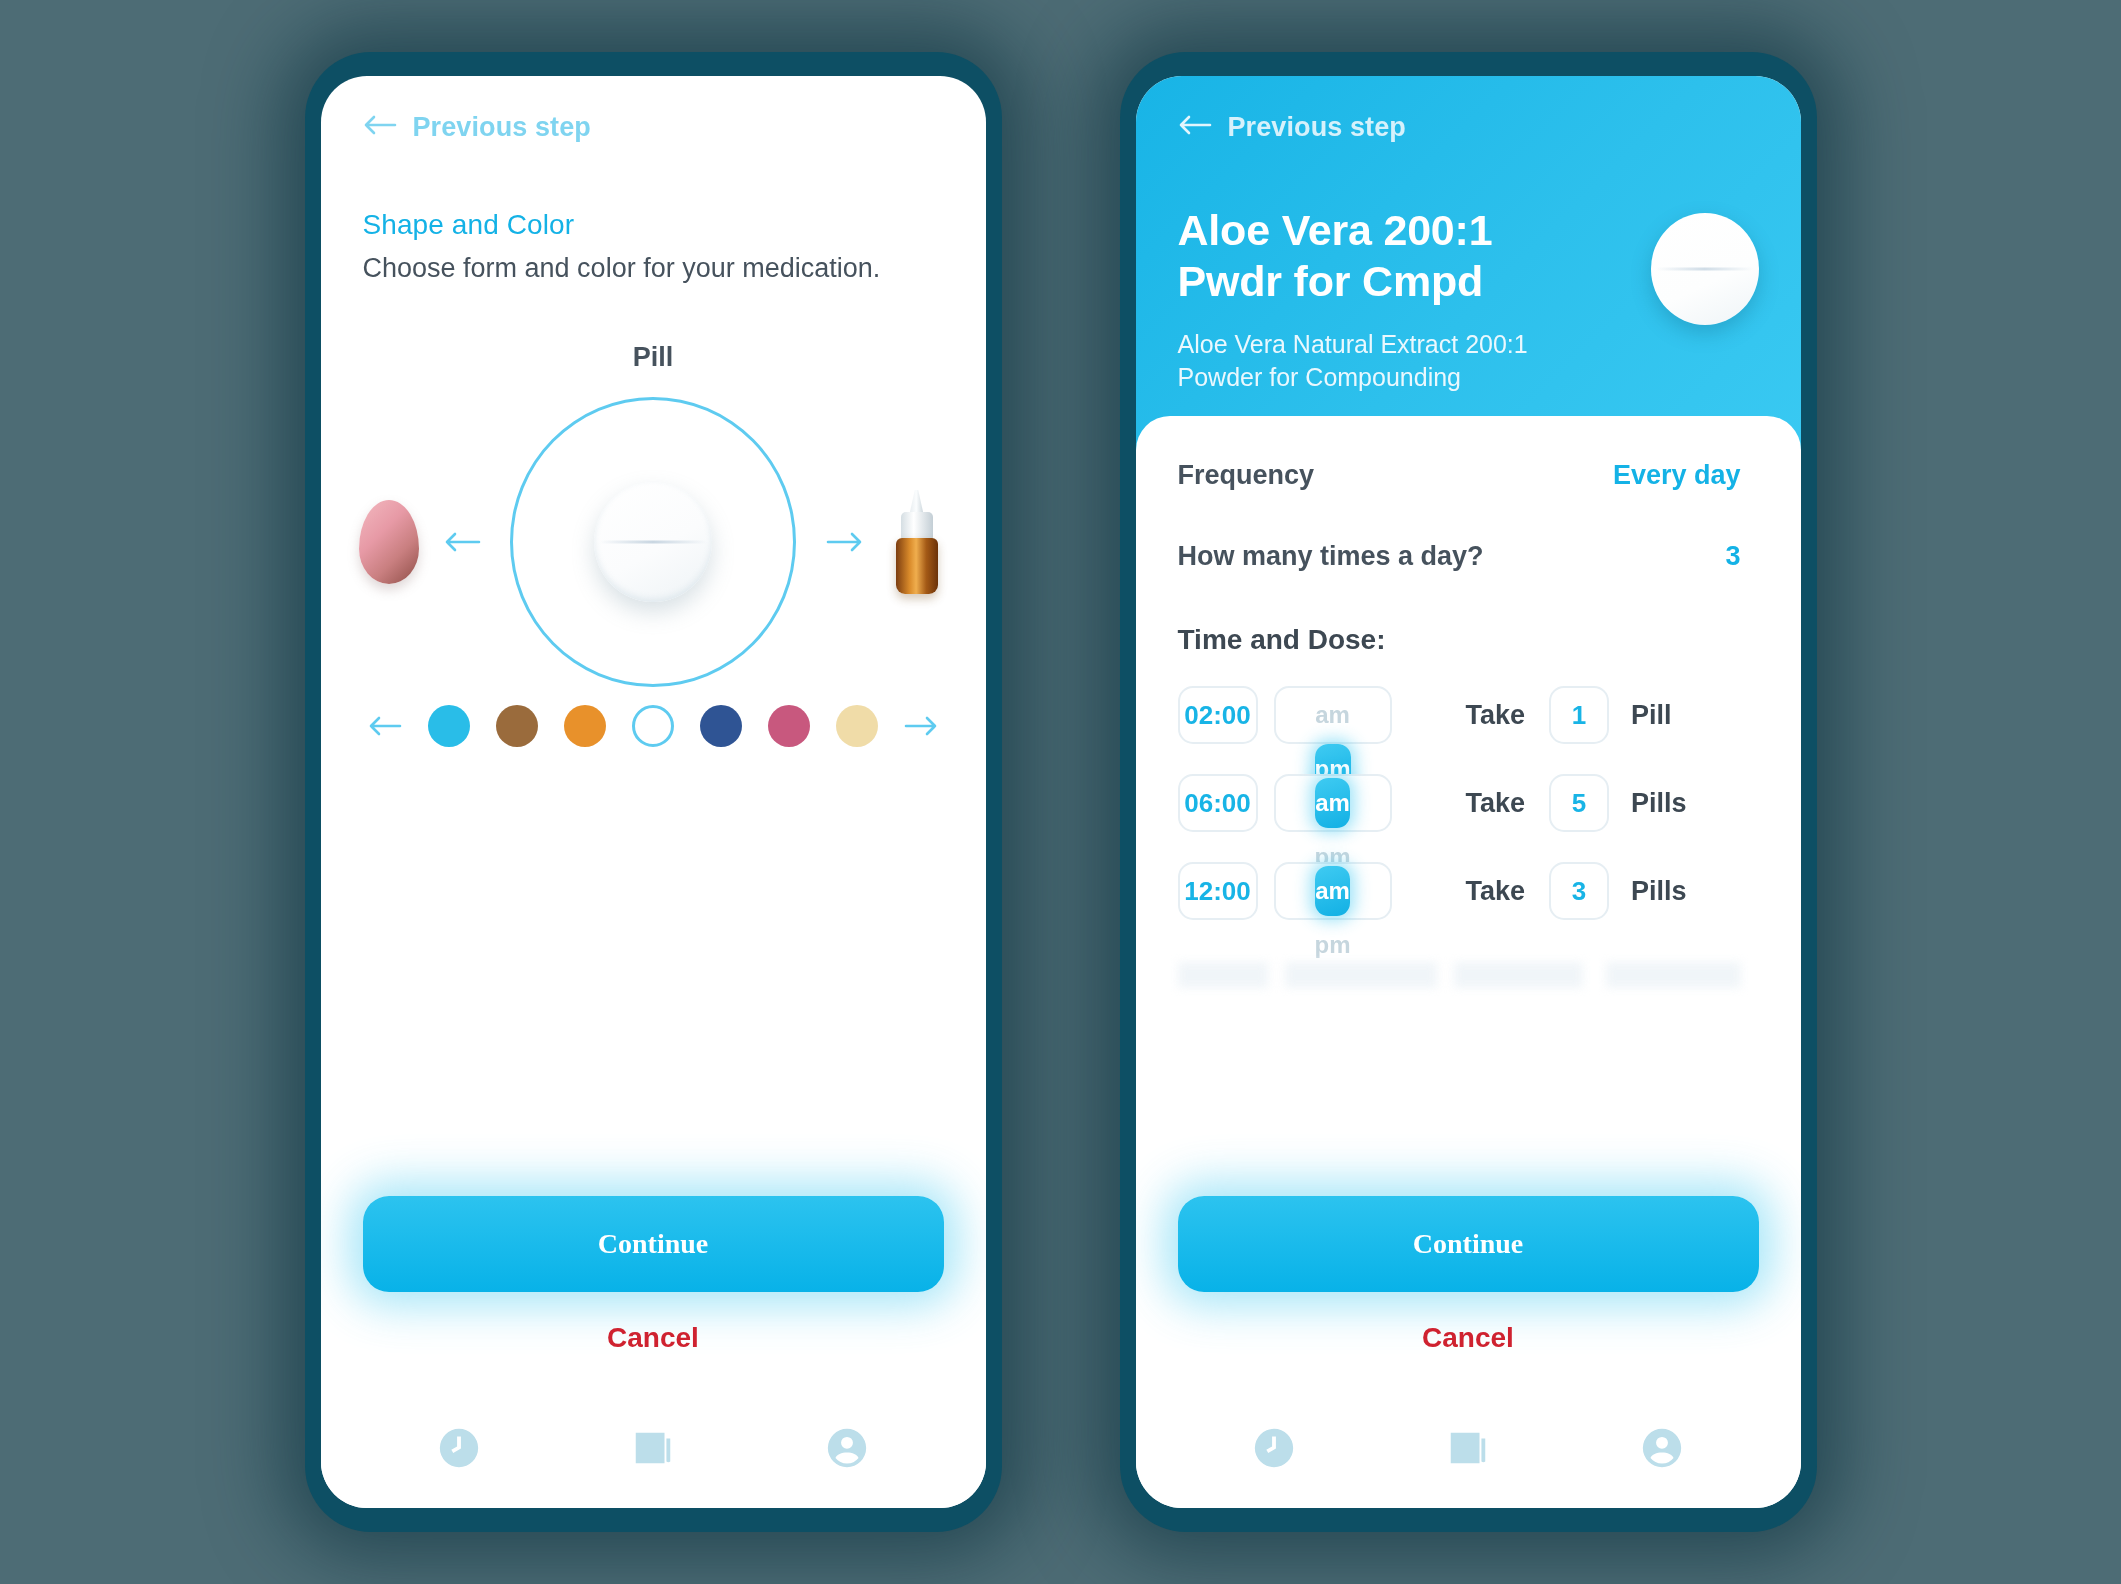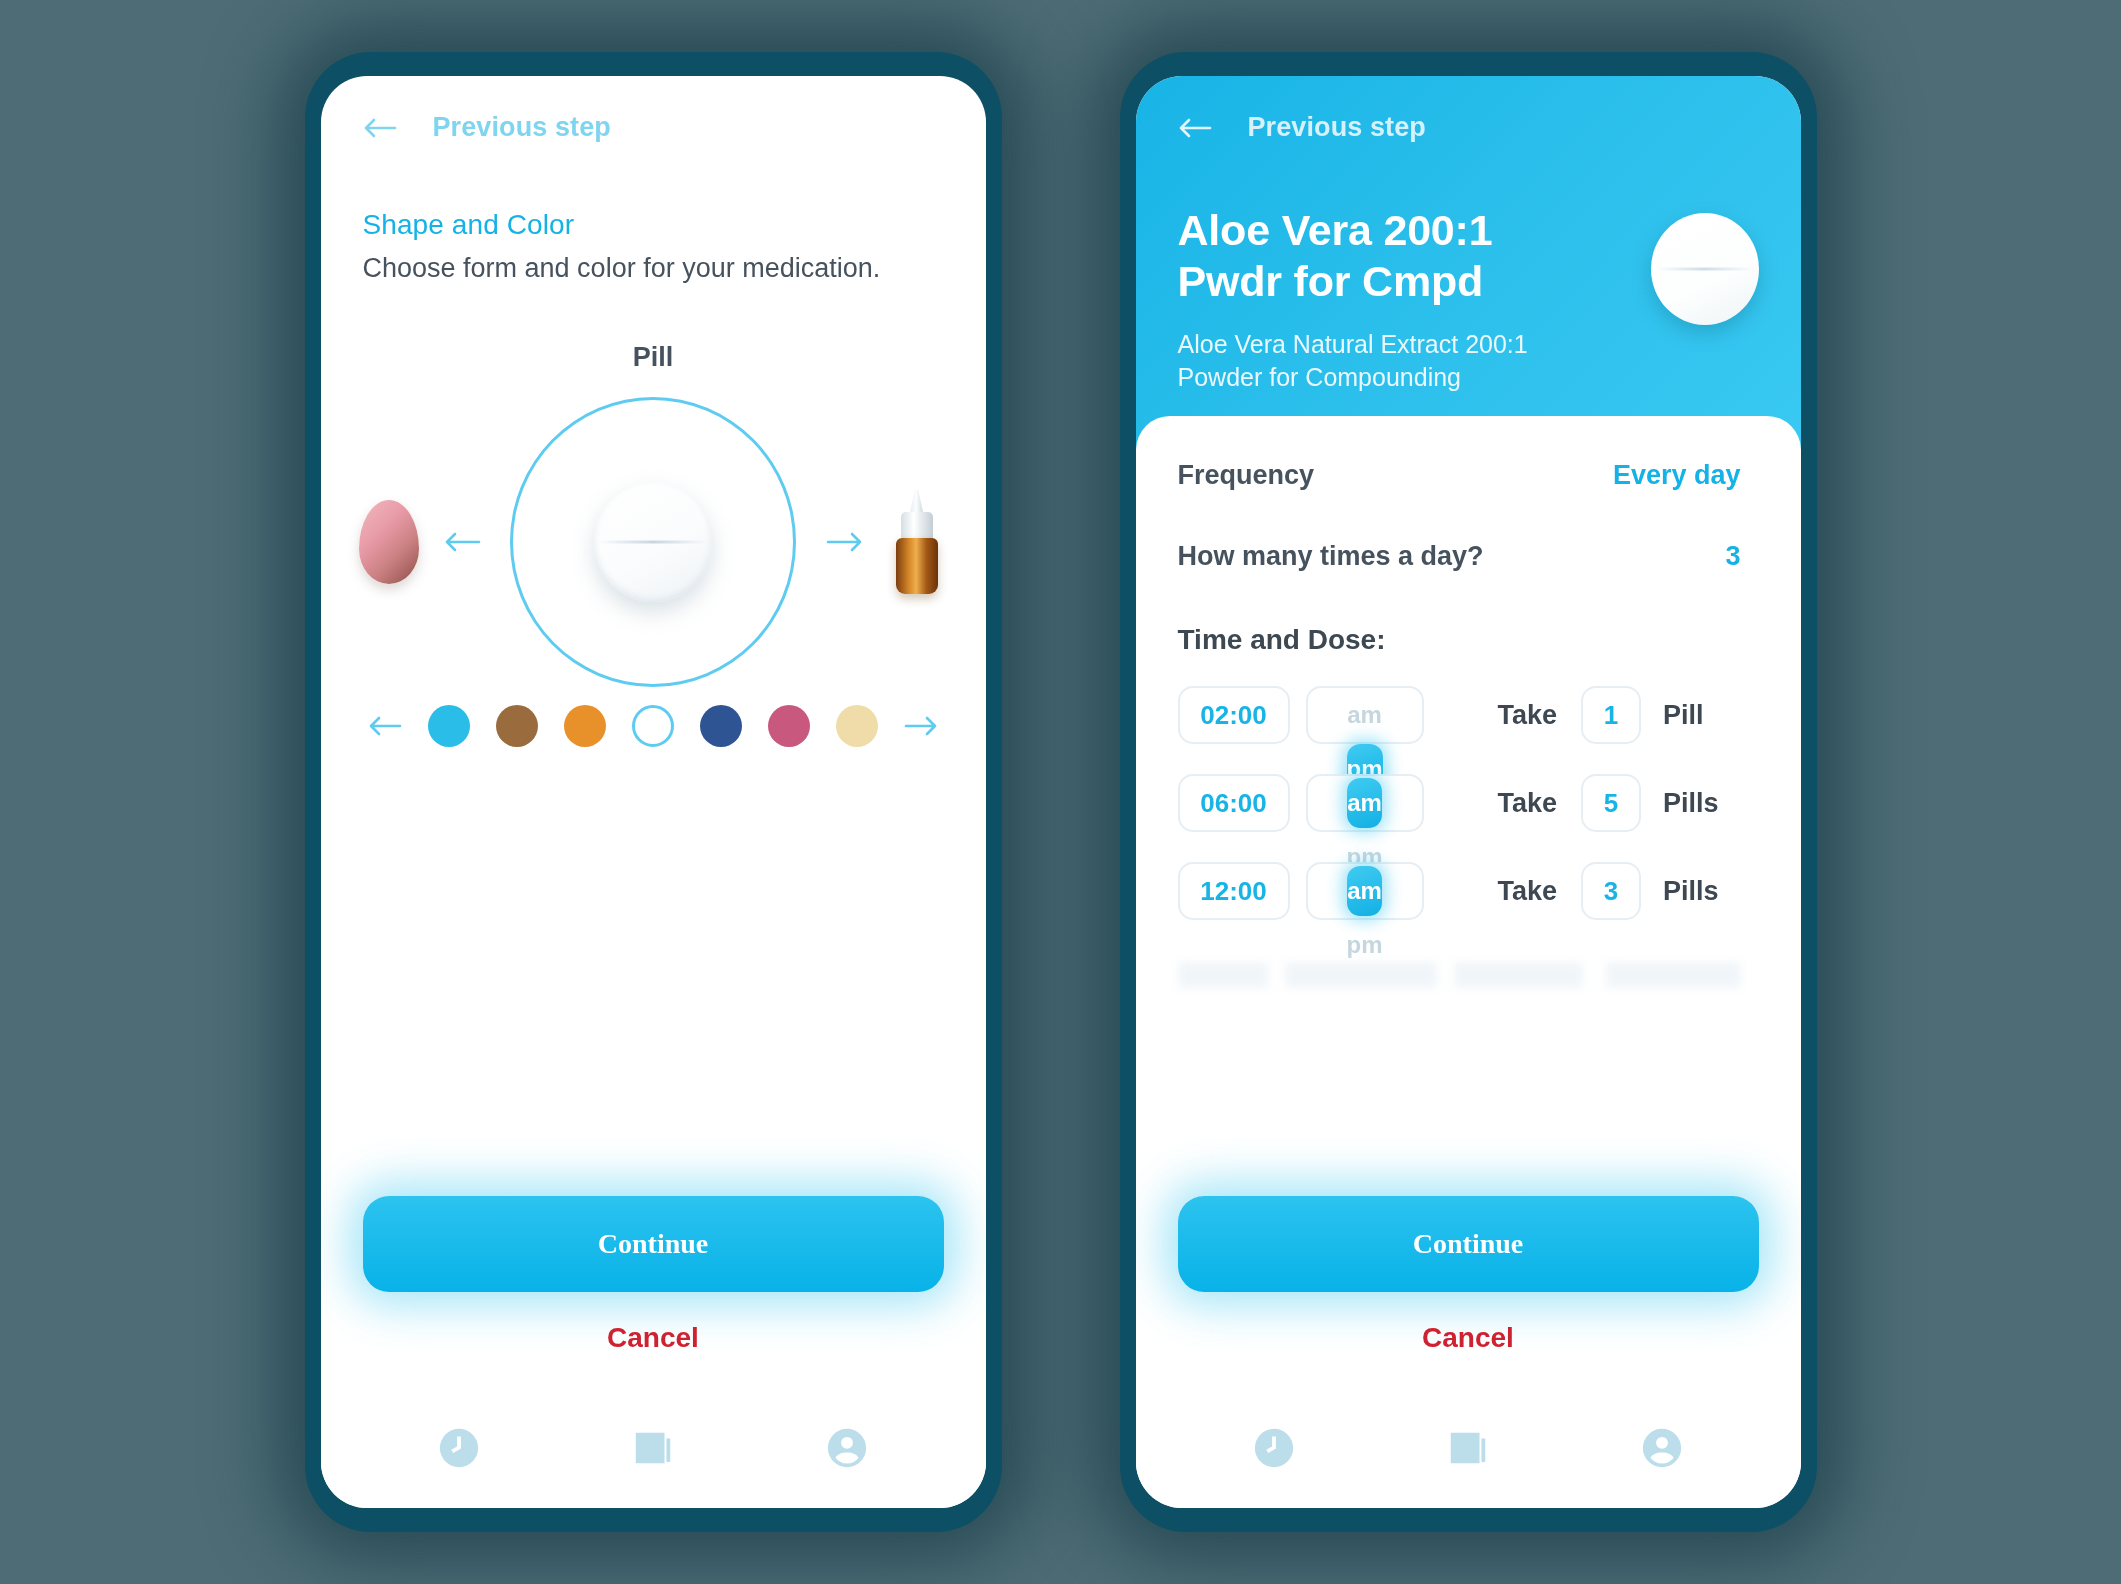--- a/index.html
+++ b/index.html
@@ -37,22 +37,21 @@
     height: 100%;
     background: #ffffff;
     border-radius: 46px;
     overflow: hidden;
     position: relative;
   }
 
   
   .topbar {
     display: flex;
-    align-items: center;
-    gap: 36px;
+    gap: 16px;
     padding: 36px 42px 0 42px;
   }
   .back-arrow { width: 34px; height: 26px; flex: none; }
   .prev-label {
     font-size: 27px;
     font-weight: bold;
     letter-spacing: .1px;
   }
   .light .prev-label { color: #7fd4f0; }
   .light .back-arrow path { stroke: #7fd4f0; }
@@ -255,21 +254,21 @@
     font-size: 28px;
     font-weight: bold;
   }
 
   .dose-row {
     margin-top: 30px;
     display: flex;
     align-items: center;
   }
   .time-box {
-    width: 112px; height: 58px;
+    width: 80px; height: 58px;
     border: 2px solid #e6eef3;
     border-radius: 15px;
     display: flex; align-items: center; justify-content: center;
     color: #18b4e6; font-size: 26px; font-weight: bold;
     background: #fff;
   }
   .ampm {
     margin-left: 16px;
     width: 118px; height: 58px;
     border: 2px solid #e6eef3;

